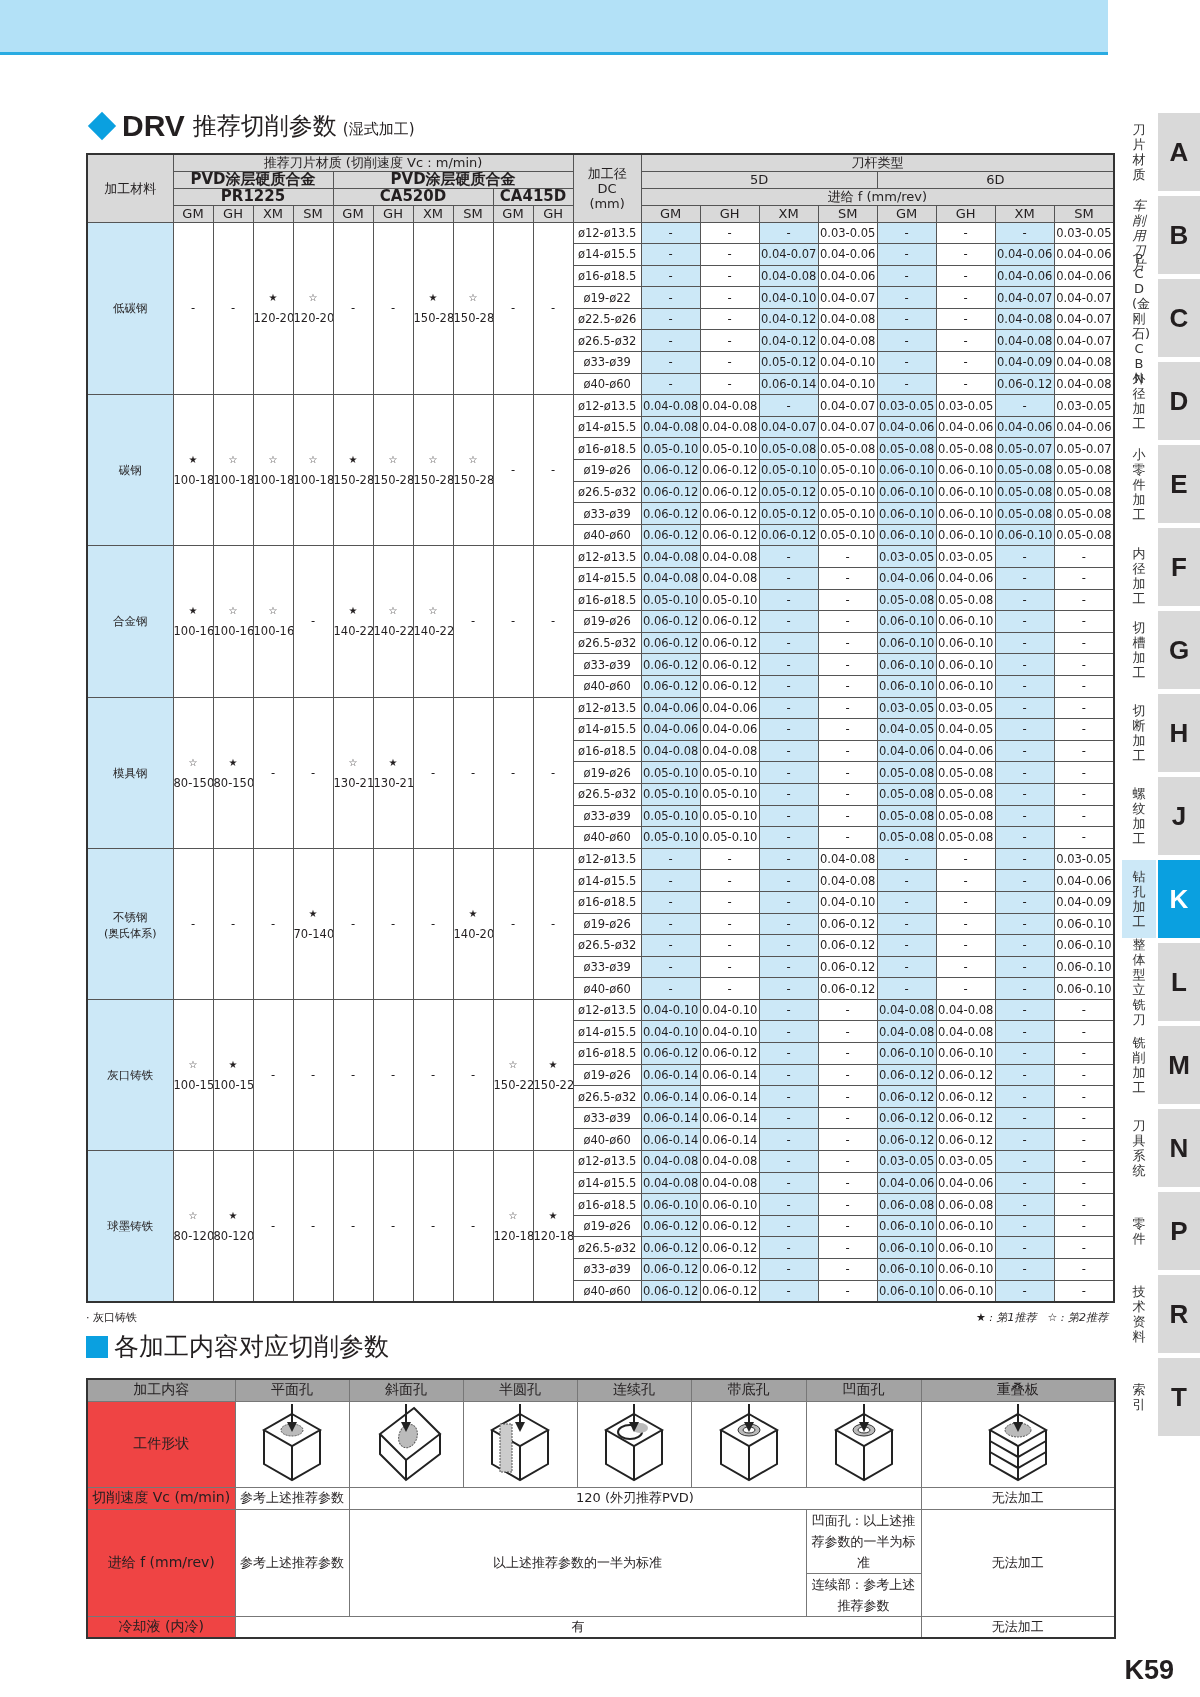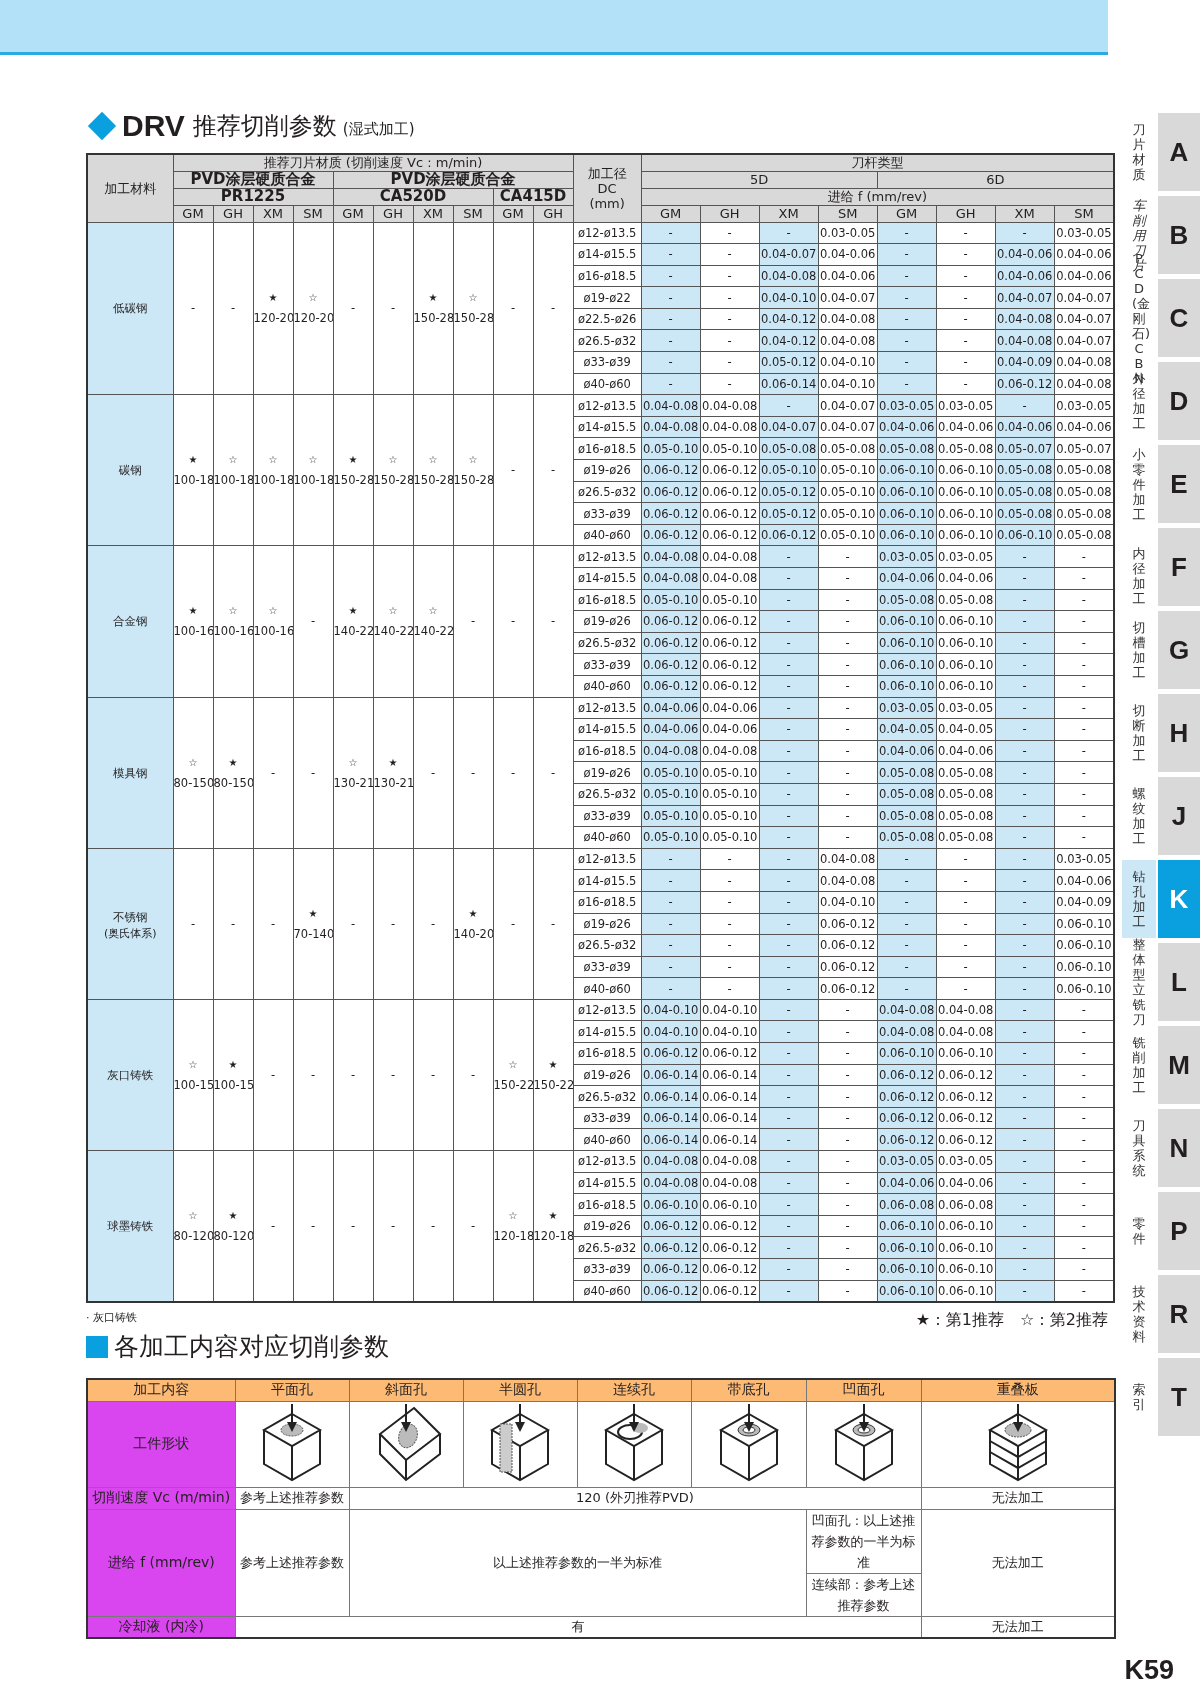--- a/index.html
+++ b/index.html
@@ -16,28 +16,28 @@
   table.main th{background:#d9d9d9;font-size:13px;height:17px;line-height:15px;}
   table.main th.b{font-weight:bold;font-size:15px;}
   table.main td{font-size:11.5px;height:21.6px;line-height:20px;}
   td.mat{background:#cce8f7;font-size:14px;}
   td.mat .sub{font-size:11px;display:block;line-height:14px;}
   td.grade{font-size:9.5px;line-height:11px;vertical-align:middle;}
   td.grade .star{font-size:10px;display:block;}
   td.dc{font-size:11.5px;}
   td.sh{background:#cce8f7;}
   .footnote{position:absolute;left:86px;top:1310px;font-size:11px;}
-  .legend{position:absolute;right:92px;top:1310px;font-size:16px;}
+  .legend{position:absolute;right:92px;top:1310px;font-size:11px;font-style:italic;}
   .sec2{position:absolute;left:86px;top:1330px;display:flex;align-items:center;}
   .sq{width:22px;height:22px;background:#0aa0e0;margin-right:6px;}
   .sec2 span{font-size:25px;}
   table.t2{position:absolute;left:86px;top:1378px;width:1028px;border-collapse:collapse;border:2px solid #333;table-layout:fixed;}
   table.t2 td{border:1px solid #777;text-align:center;font-size:13px;}
-  table.t2 td.lab{background:#d946ef;font-size:14px;}
-  table.t2 tr.h td{background:#fdba74;height:22px;font-size:14px;}
+  table.t2 td.lab{background:#ef4444;font-size:14px;}
+  table.t2 tr.h td{background:#a3a3a3;height:22px;font-size:14px;}
   table.t2 td.small{font-size:13px;line-height:21px;}
   .shape{display:block;margin:auto;}
   .tab{position:absolute;left:0;width:42px;height:78px;background:#d9d9d9;display:flex;align-items:center;justify-content:center;font-family:"Liberation Sans",sans-serif;font-weight:bold;font-size:26px;color:#231f20;}
   .tab.active{background:#0aa0e0;color:#fff;}
   .tablabel{position:absolute;left:1122px;width:34px;font-size:13px;line-height:15px;text-align:center;word-break:break-all;writing-mode:horizontal-tb;color:#333;}
   .tablabel.active{background:#cce8f7;}
   .pageno{position:absolute;right:26px;top:1655px;font-family:"Liberation Sans",sans-serif;font-weight:bold;font-size:27px;}
 </style>
 </head>
 <body>

